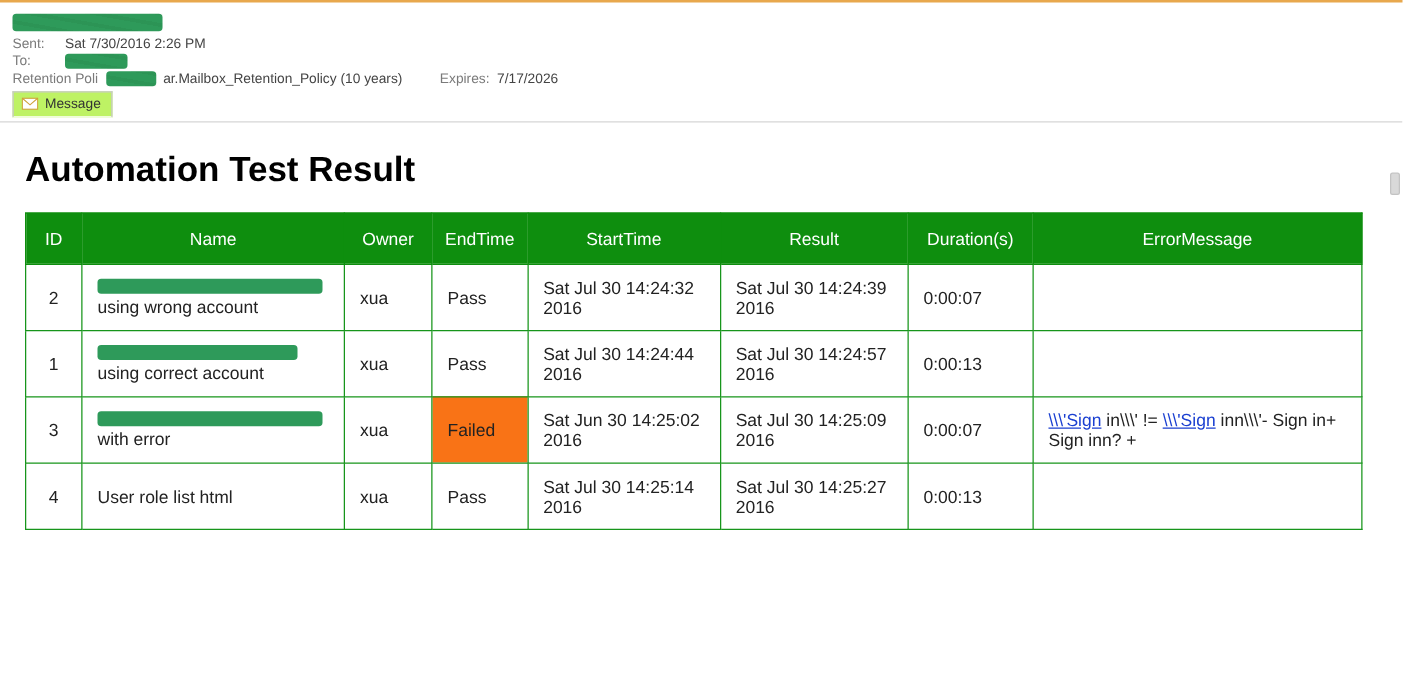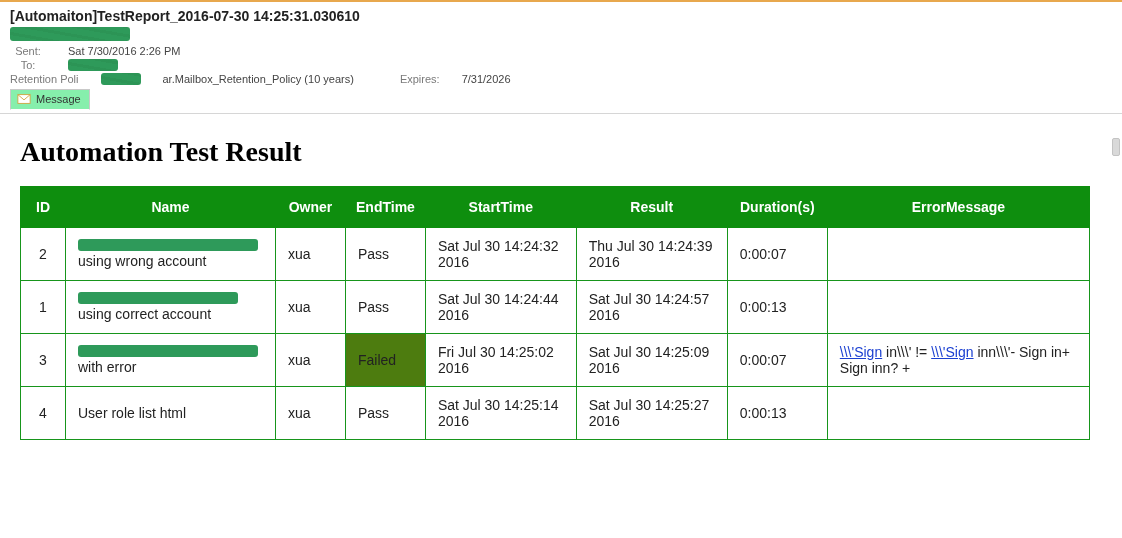--- a/index.html
+++ b/index.html
@@ -34,79 +34,78 @@
       content: "";
       position: absolute;
       inset: 0;
       background: repeating-linear-gradient(10deg, rgba(0,0,0,0) 0 6px, rgba(0,40,0,0.05) 6px 9px);
     }
     .header-row {
       color: #7a7a7a;
       font-size: 11px;
       margin: 2px 0;
       display: flex;
-      gap: 22px;
+      gap: 6px;
       align-items: center;
-      text-align: center;
     }
     .header-row .label { color: #7a7a7a; min-width: 36px; }
     .header-row .value { color: #444; }
     .header-row .expires-label { margin-left: 24px; }
     .attachments {
       display: flex;
       gap: 6px;
       margin-top: 4px;
       padding-bottom: 3px;
     }
     .attach-tab {
       border: 1px solid #c9c9c9;
       border-bottom: 1px solid #fff;
       padding: 2px 8px 3px 6px;
-      background: #86efac;
+      background: #bef264;
       display: inline-flex;
       align-items: center;
       gap: 5px;
       font-size: 11px;
       color: #333;
     }
     .attach-size { color: #777; }
     .icon-svg { width: 14px; height: 14px; flex-shrink: 0; }
     .content {
       padding: 12px 20px;
     }
     .report-title {
-      font-family: Liberation Serif, serif;
+      font-family: Liberation Sans, sans-serif;
       font-size: 28px;
       font-weight: bold;
       margin: 10px 0 18px 0;
     }
     table.report {
       border-collapse: collapse;
       width: 1070px;
       font-family: Arial, sans-serif;
       font-size: 14px;
     }
     table.report th {
       background: #0e8e0e;
       color: #fff;
       padding: 12px 10px;
       border: 1px solid #0e8e0e;
-      font-weight: bold;
+      font-weight: normal;
     }
     table.report td {
       border: 1px solid #17951b;
       padding: 10px 12px;
       vertical-align: middle;
       color: #222;
     }
     table.report td.id { text-align: center; width: 45px; }
     table.report td.owner { width: 70px; }
     table.report td.result { width: 70px; }
     table.report td.duration { width: 100px; }
-    td.failed { background: #4d7c0f; color: #000; }
+    td.failed { background: #f97316; color: #000; }
     .err-link { color: #1a3fd1; text-decoration: underline; }
     .name-cell { position: relative; width: 210px; }
     .name-redact {
       display: block;
       width: 180px;
       height: 12px;
       background: #2e9a5a;
       border-radius: 3px;
       margin-bottom: 2px;
     }
@@ -118,38 +117,37 @@
       height: 18px;
       background: #d9d9d9;
       border: 1px solid #c3c3c3;
       border-radius: 2px;
     }
   </style>
 </head>
 <body>
 
 <div class="email-header">
-  <div class="subject">[Automaiton]TestReport_2016-07-30 14:25:31.030610</div>
   <div style="margin:2px 0 4px 0;">
     <span class="redact" style="width:120px;height:14px;"></span>
   </div>
   <div class="header-row">
     <span class="label">Sent:</span>
     <span class="value">Sat 7/30/2016 2:26 PM</span>
   </div>
   <div class="header-row">
     <span class="label">To:</span>
     <span class="redact" style="width:50px;"></span>
   </div>
   <div class="header-row">
     <span class="label" style="min-width:auto;">Retention Poli</span>
     <span class="redact" style="width:40px;"></span>
     <span class="value">ar.Mailbox_Retention_Policy (10 years)</span>
     <span class="label expires-label">Expires:</span>
-    <span class="value">7/31/2026</span>
+    <span class="value">7/17/2026</span>
   </div>
   <div class="attachments">
     <div class="attach-tab">
       <svg class="icon-svg" viewBox="0 0 16 16">
           <rect x="1" y="3" width="14" height="10" fill="#fff" stroke="#cfa33a"></rect>
           <path d="M1 3 L8 9 L15 3" fill="none" stroke="#cfa33a"></path>
         </svg>
       <span>Message</span>
     </div>
   </div>
@@ -176,21 +174,21 @@
     <tbody>
       <tr>
         <td class="id">2</td>
         <td class="name-cell">
           <span class="name-redact"></span>
           <span>using wrong account</span>
         </td>
         <td class="owner">xua</td>
         <td class="result">Pass</td>
         <td>Sat Jul 30 14:24:32 2016</td>
-        <td>Thu Jul 30 14:24:39 2016</td>
+        <td>Sat Jul 30 14:24:39 2016</td>
         <td class="duration">0:00:07</td>
         <td></td>
       </tr>
       <tr>
         <td class="id">1</td>
         <td class="name-cell">
           <span class="name-redact" style="width:160px;"></span>
           <span>using correct account</span>
         </td>
         <td class="owner">xua</td>
@@ -201,21 +199,21 @@
         <td></td>
       </tr>
       <tr>
         <td class="id">3</td>
         <td class="name-cell">
           <span class="name-redact"></span>
           <span>with error</span>
         </td>
         <td class="owner">xua</td>
         <td class="result failed">Failed</td>
-        <td>Fri Jul 30 14:25:02 2016</td>
+        <td>Sat Jun 30 14:25:02 2016</td>
         <td>Sat Jul 30 14:25:09 2016</td>
         <td class="duration">0:00:07</td>
         <td>
           <span class="err-link">\\\'Sign</span><span> in\\\' != </span><span class="err-link">\\\'Sign</span><span> inn\\\'- Sign in+ Sign inn? +</span>
         </td>
       </tr>
       <tr>
         <td class="id">4</td>
         <td class="name-cell">
           <span>User role list html</span>

